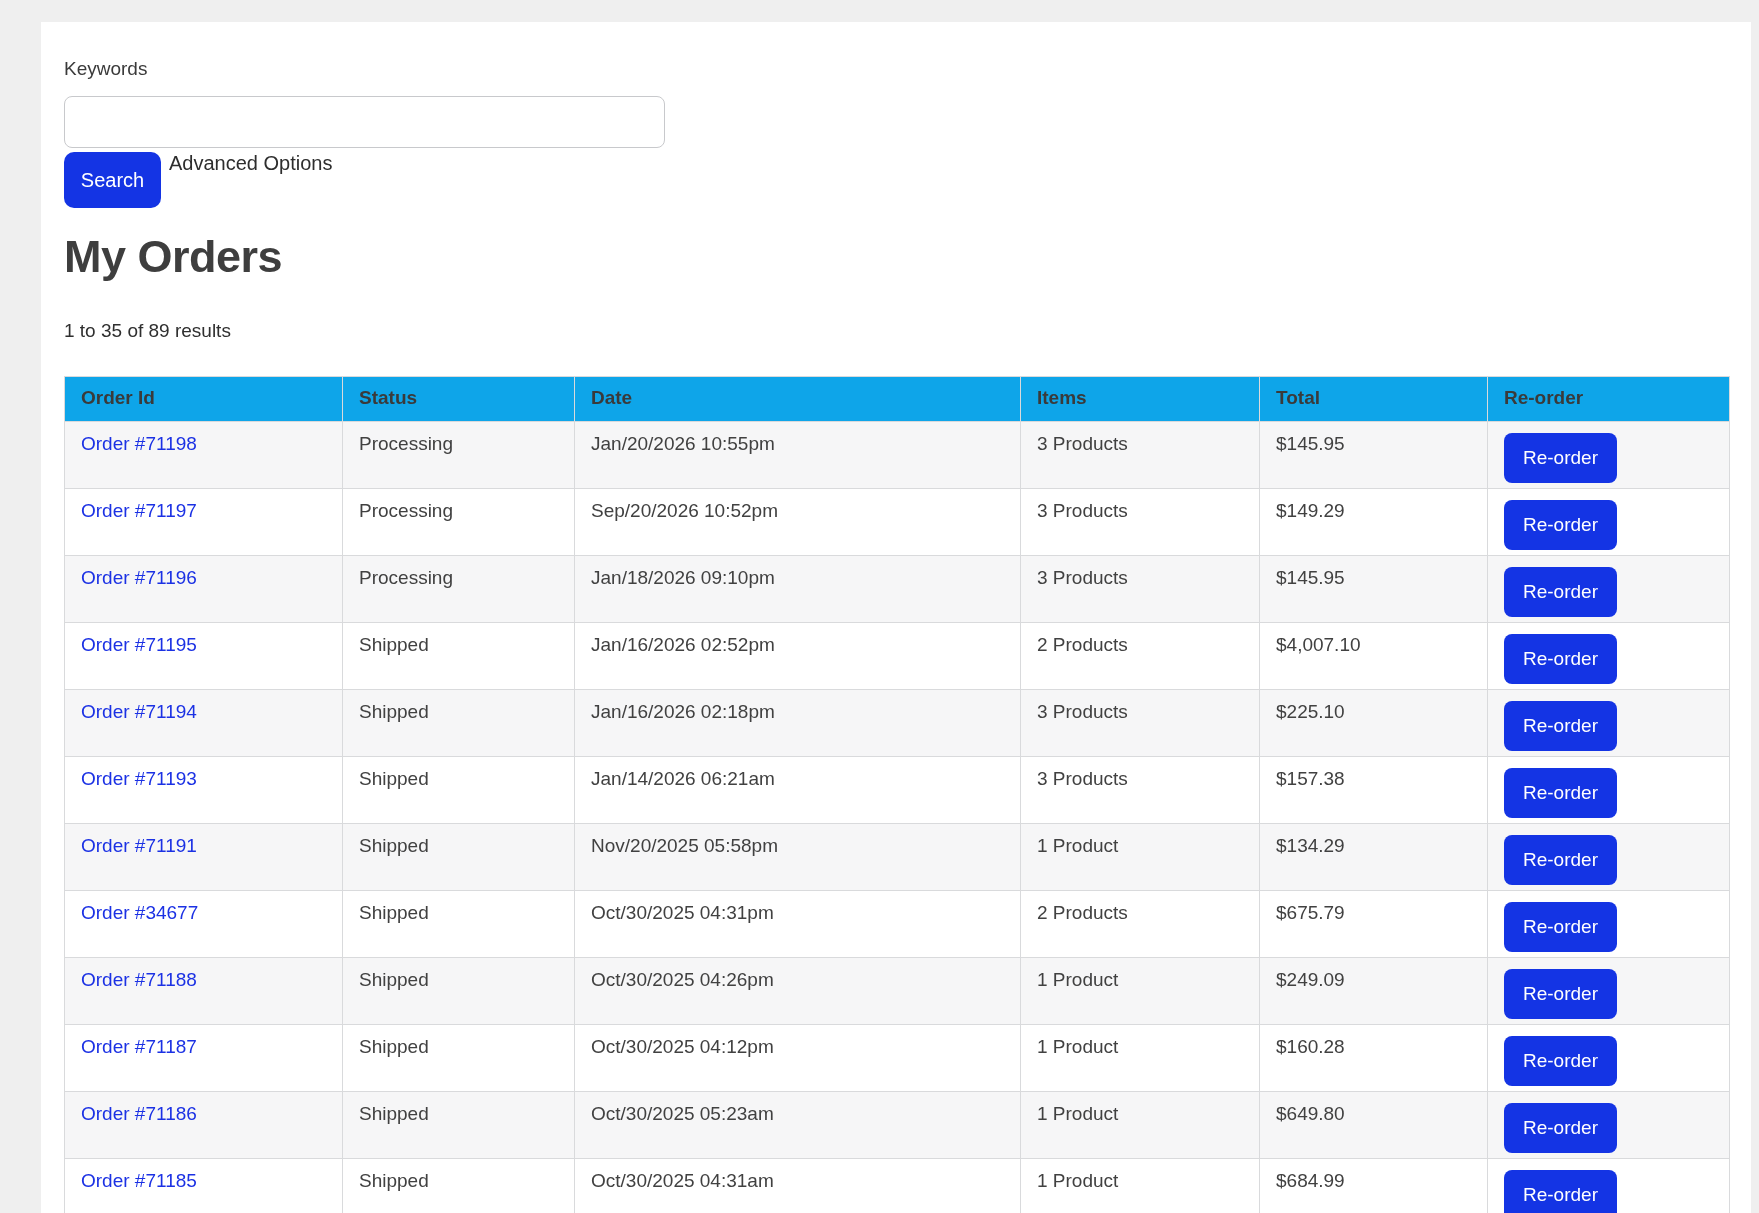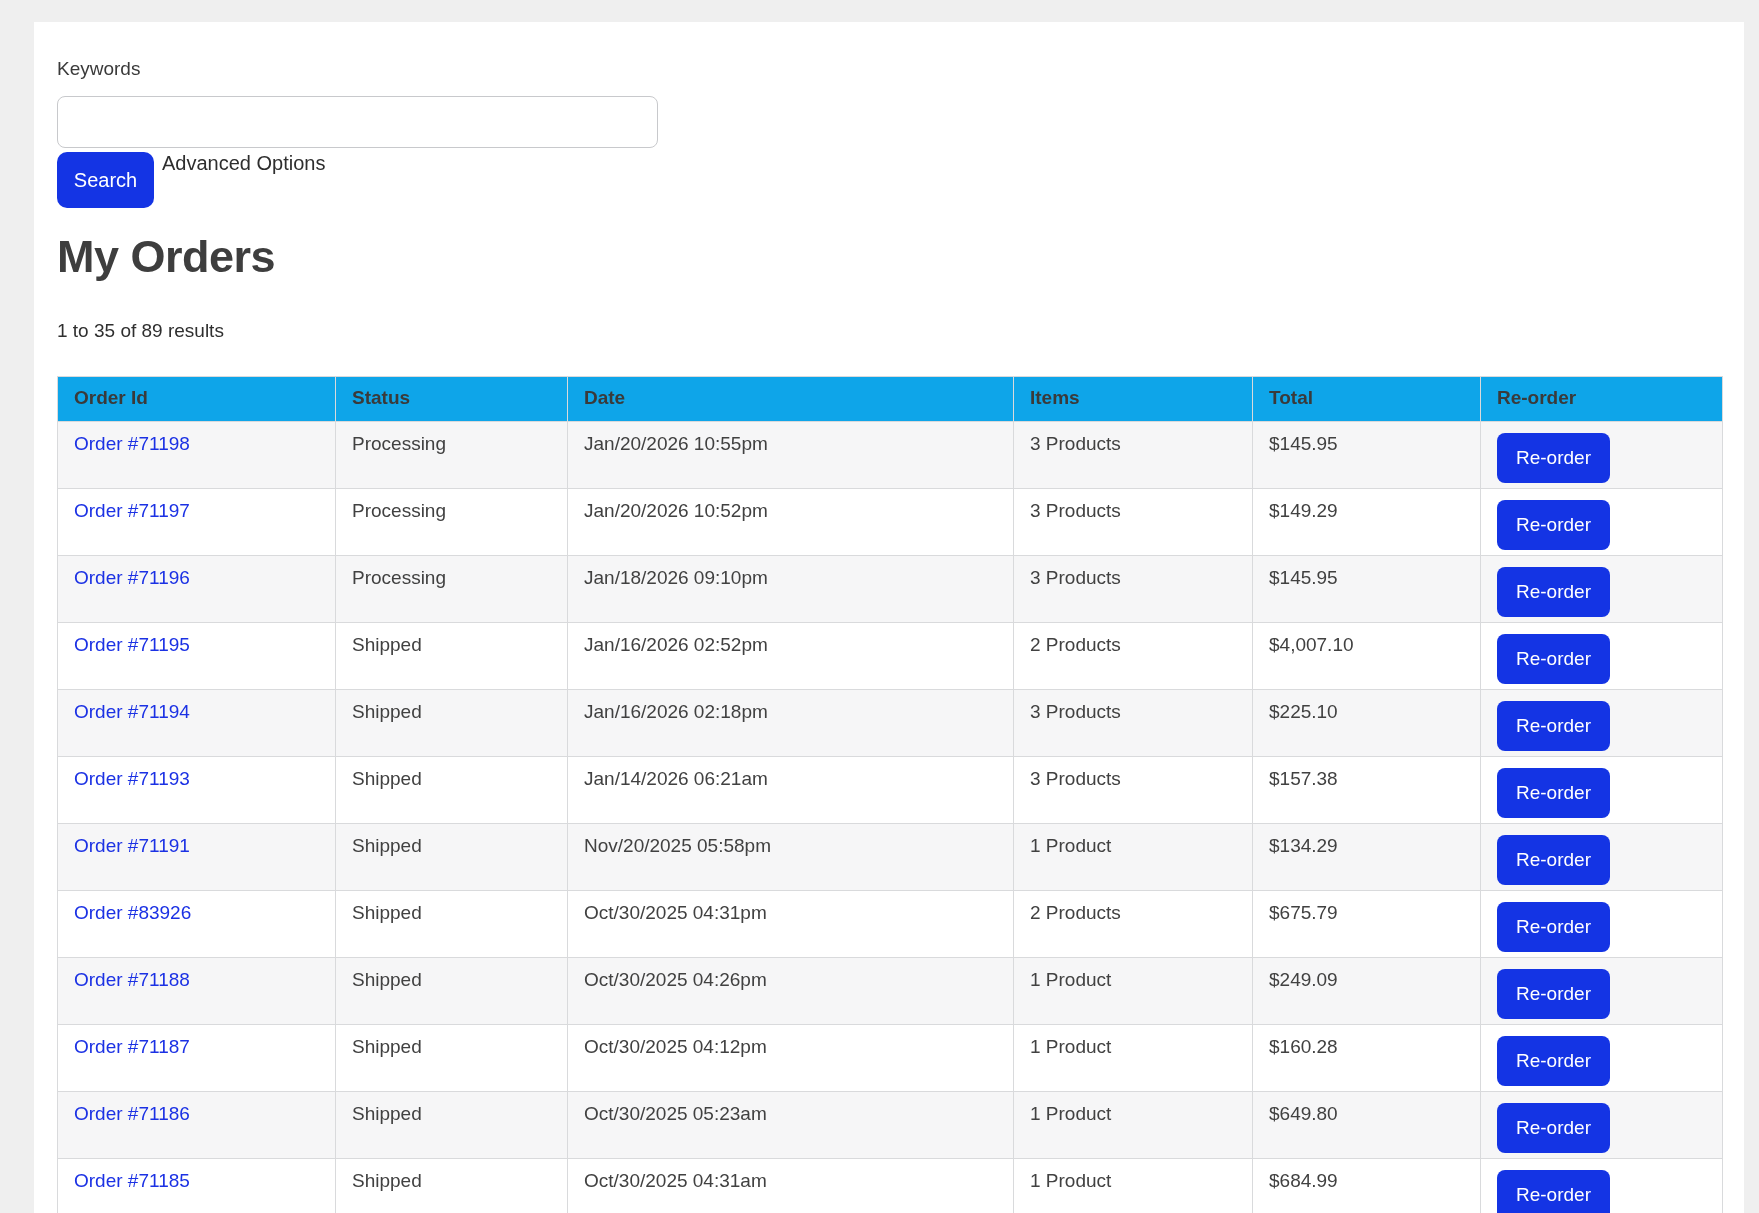--- a/index.html
+++ b/index.html
@@ -6,21 +6,21 @@
   html,body { width:1759px; height:1213px; }
   body {
     background:#efefef;
     overflow:hidden;
     position:relative;
     font-family:"Liberation Sans", sans-serif;
     color:#3f3f3f;
   }
   .card {
     position:absolute;
-    left:34px; top:22px;
+    left:41px; top:22px;
     width:1710px;
     height:1191px;
     background:#ffffff;
   }
   .content { padding:36px 22px 0 23px; }
 
   .keywords-label {
     font-size:19px;
     color:#3a3a3a;
     display:block;
@@ -167,21 +167,21 @@
             <td><a class="order-link" href="#">Order #71198</a></td>
             <td>Processing</td>
             <td>Jan/20/2026 10:55pm</td>
             <td>3 Products</td>
             <td>$145.95</td>
             <td class="reorder-cell"><button class="reorder-btn">Re-order</button></td>
           </tr>
           <tr>
             <td><a class="order-link" href="#">Order #71197</a></td>
             <td>Processing</td>
-            <td>Jan/20/2026 10:52pm</td>
+            <td>Sep/20/2026 10:52pm</td>
             <td>3 Products</td>
             <td>$149.29</td>
             <td class="reorder-cell"><button class="reorder-btn">Re-order</button></td>
           </tr>
           <tr class="stripe">
             <td><a class="order-link" href="#">Order #71196</a></td>
             <td>Processing</td>
             <td>Jan/18/2026 09:10pm</td>
             <td>3 Products</td>
             <td>$145.95</td>
@@ -213,21 +213,21 @@
           </tr>
           <tr class="stripe">
             <td><a class="order-link" href="#">Order #71191</a></td>
             <td>Shipped</td>
             <td>Nov/20/2025 05:58pm</td>
             <td>1 Product</td>
             <td>$134.29</td>
             <td class="reorder-cell"><button class="reorder-btn">Re-order</button></td>
           </tr>
           <tr>
-            <td><a class="order-link" href="#">Order #83926</a></td>
+            <td><a class="order-link" href="#">Order #34677</a></td>
             <td>Shipped</td>
             <td>Oct/30/2025 04:31pm</td>
             <td>2 Products</td>
             <td>$675.79</td>
             <td class="reorder-cell"><button class="reorder-btn">Re-order</button></td>
           </tr>
           <tr class="stripe">
             <td><a class="order-link" href="#">Order #71188</a></td>
             <td>Shipped</td>
             <td>Oct/30/2025 04:26pm</td>

